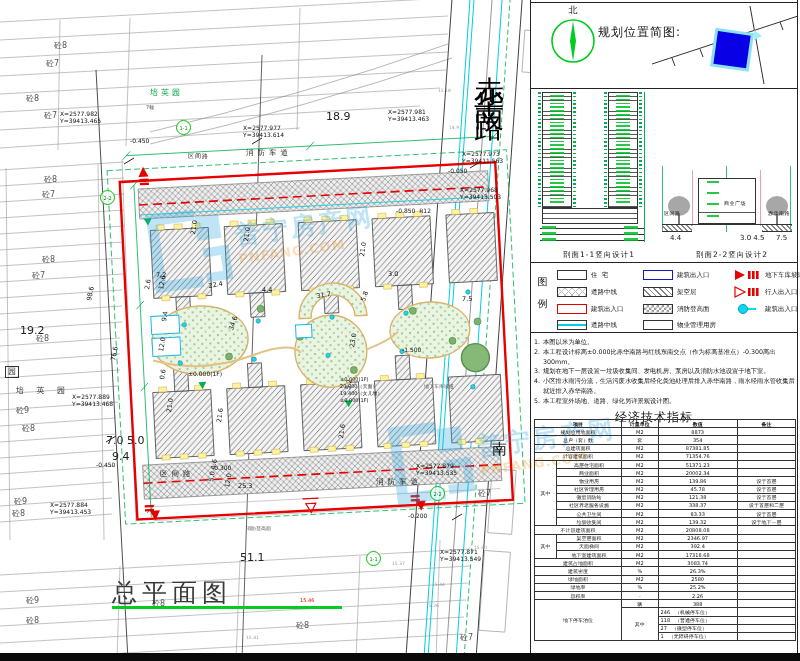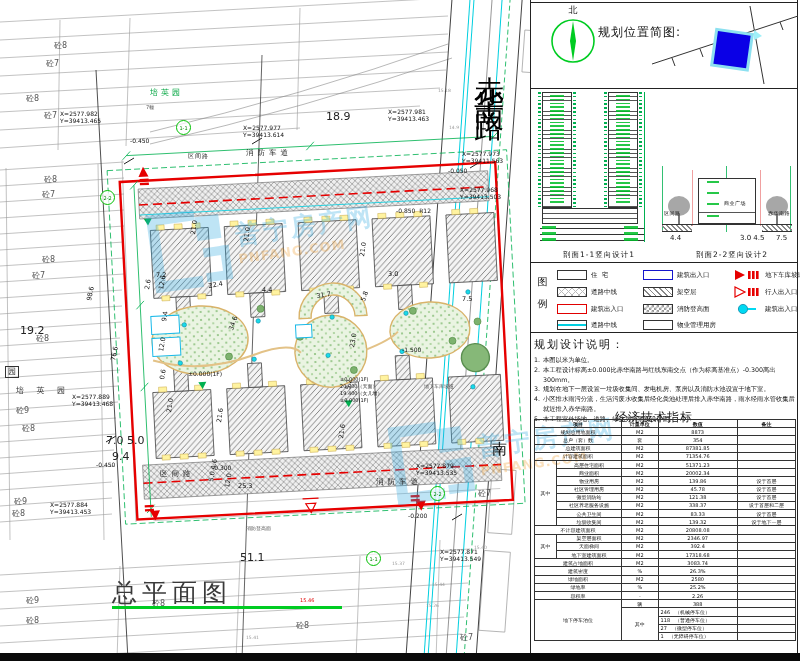--- a/index.html
+++ b/index.html
@@ -633,21 +633,20 @@
       <div class="sw cyan"></div>
       <span>道路中线</span>
     </div>
     <div class="lg-item" style="left:112px;top:55px;">
       <div class="sw"></div>
       <span>物业管理用房</span>
     </div>
   </div>
 
   <div id="notes">
-    <div id="notes-title">规划设计说明：</div>
     <div class="note">
         <span class="no">1.</span>
         <span>本图以米为单位。</span>
       </div>
     <div class="note">
         <span class="no">2.</span>
         <span>本工程设计标高±0.000比赤华南路与红线东南交点（作为标高基准点）-0.300高出300mm。</span>
       </div>
     <div class="note">
         <span class="no">3.</span>

